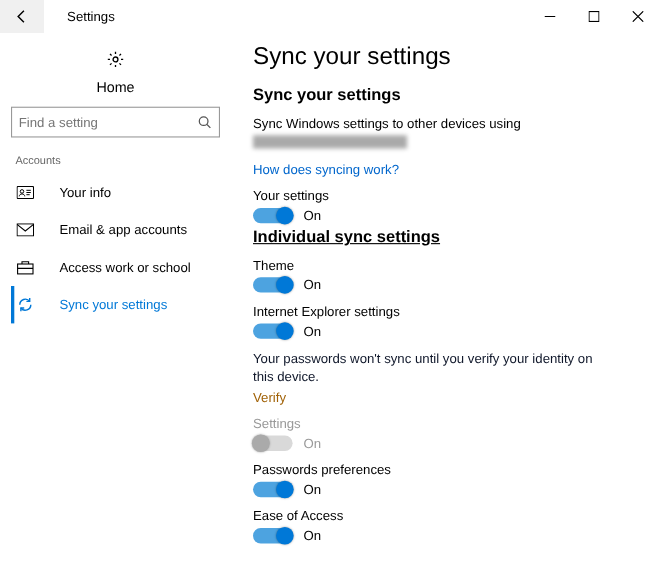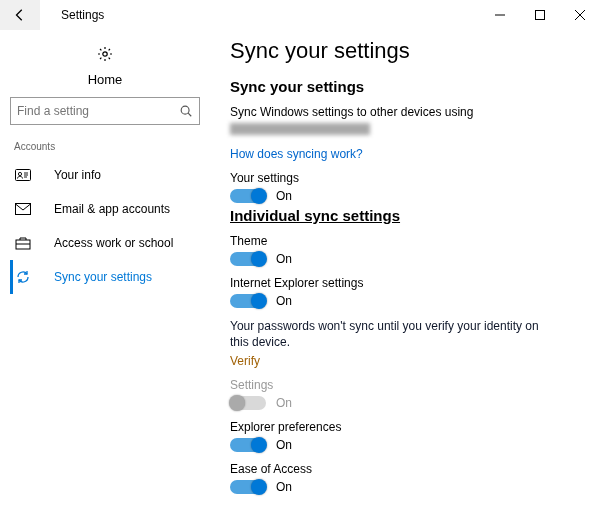--- a/index.html
+++ b/index.html
@@ -202,21 +202,21 @@
       <div class="setting-label disabled">Settings</div>
       <div class="toggle-row">
         <div class="toggle disabled">
             <div class="thumb"></div>
           </div>
         <div class="toggle-state disabled">On</div>
       </div>
     </div>
 
     <div class="block">
-      <div class="setting-label">Explorer preferences</div>
+      <div class="setting-label">Passwords preferences</div>
       <div class="toggle-row">
         <div class="toggle on">
             <div class="thumb"></div>
           </div>
         <div class="toggle-state">On</div>
       </div>
     </div>
 
     <div class="block">
       <div class="setting-label">Ease of Access</div>

